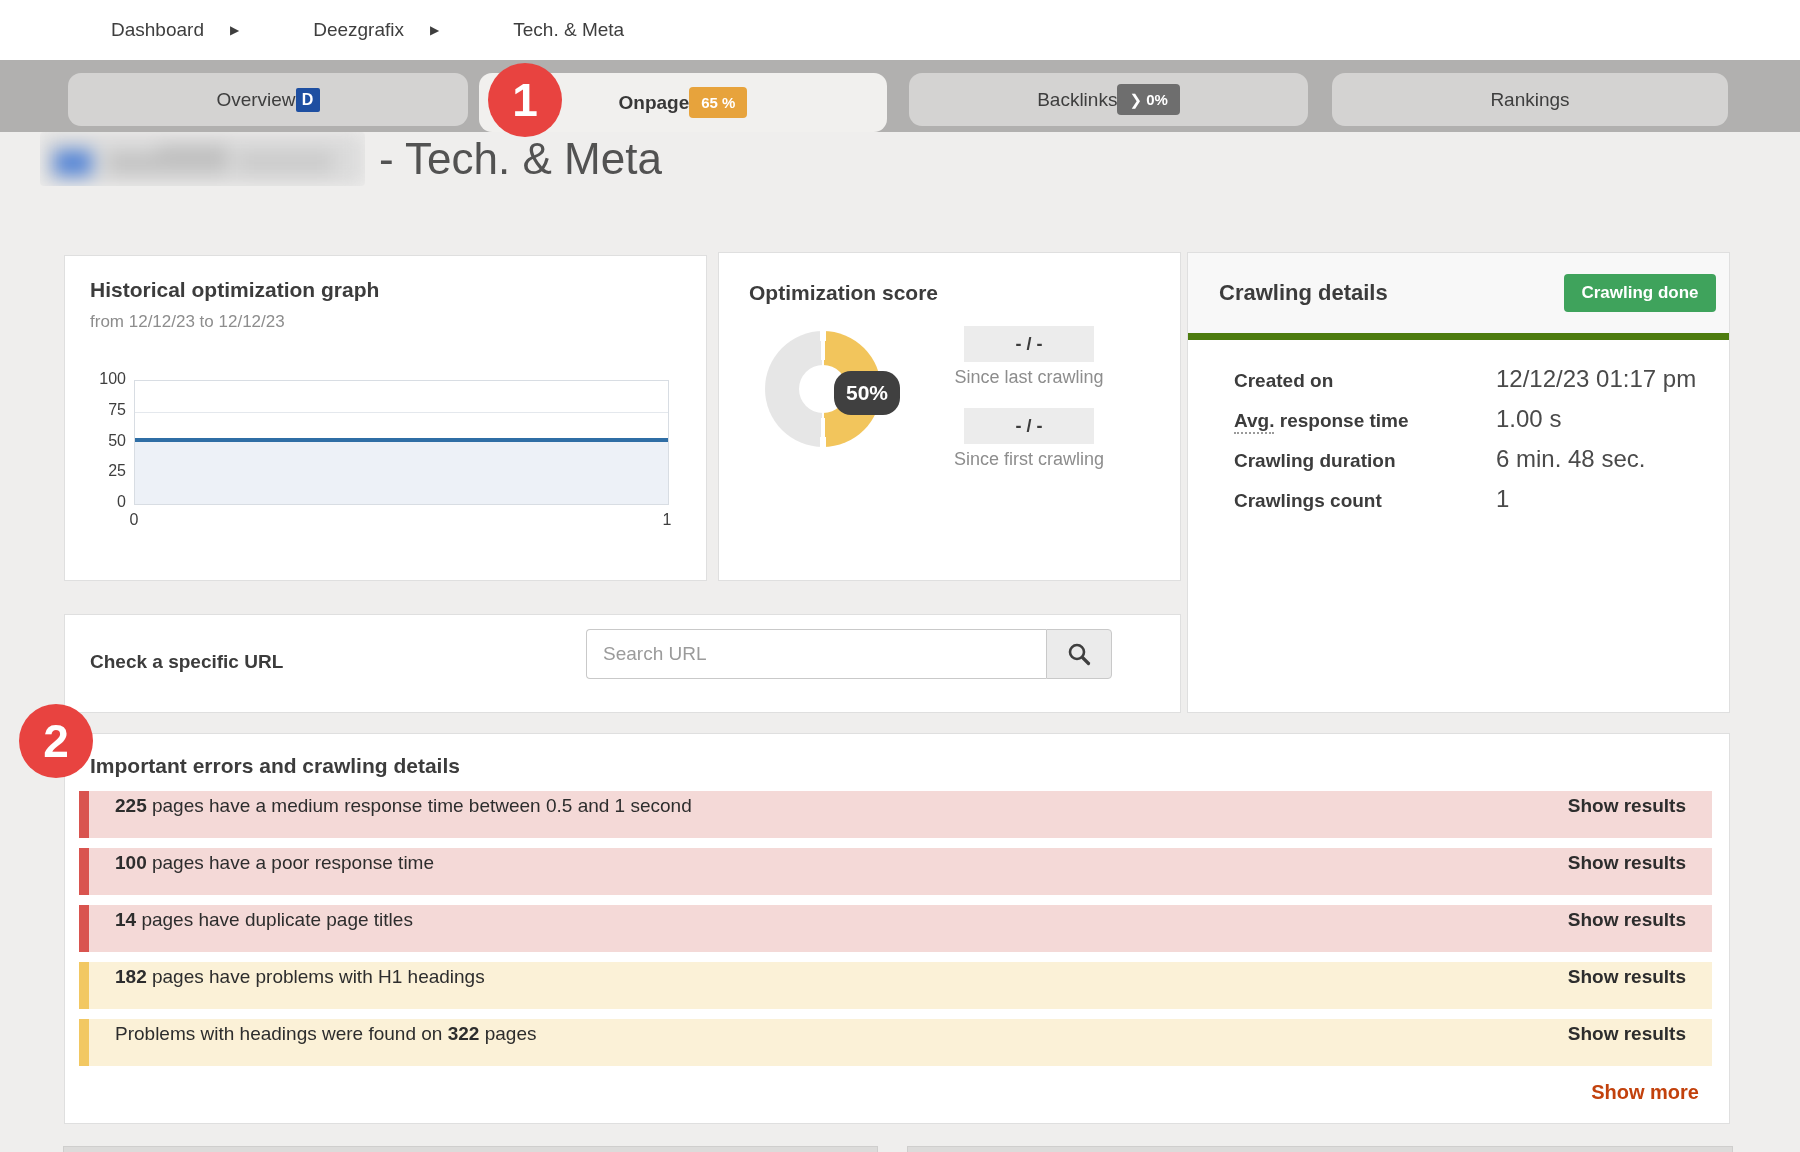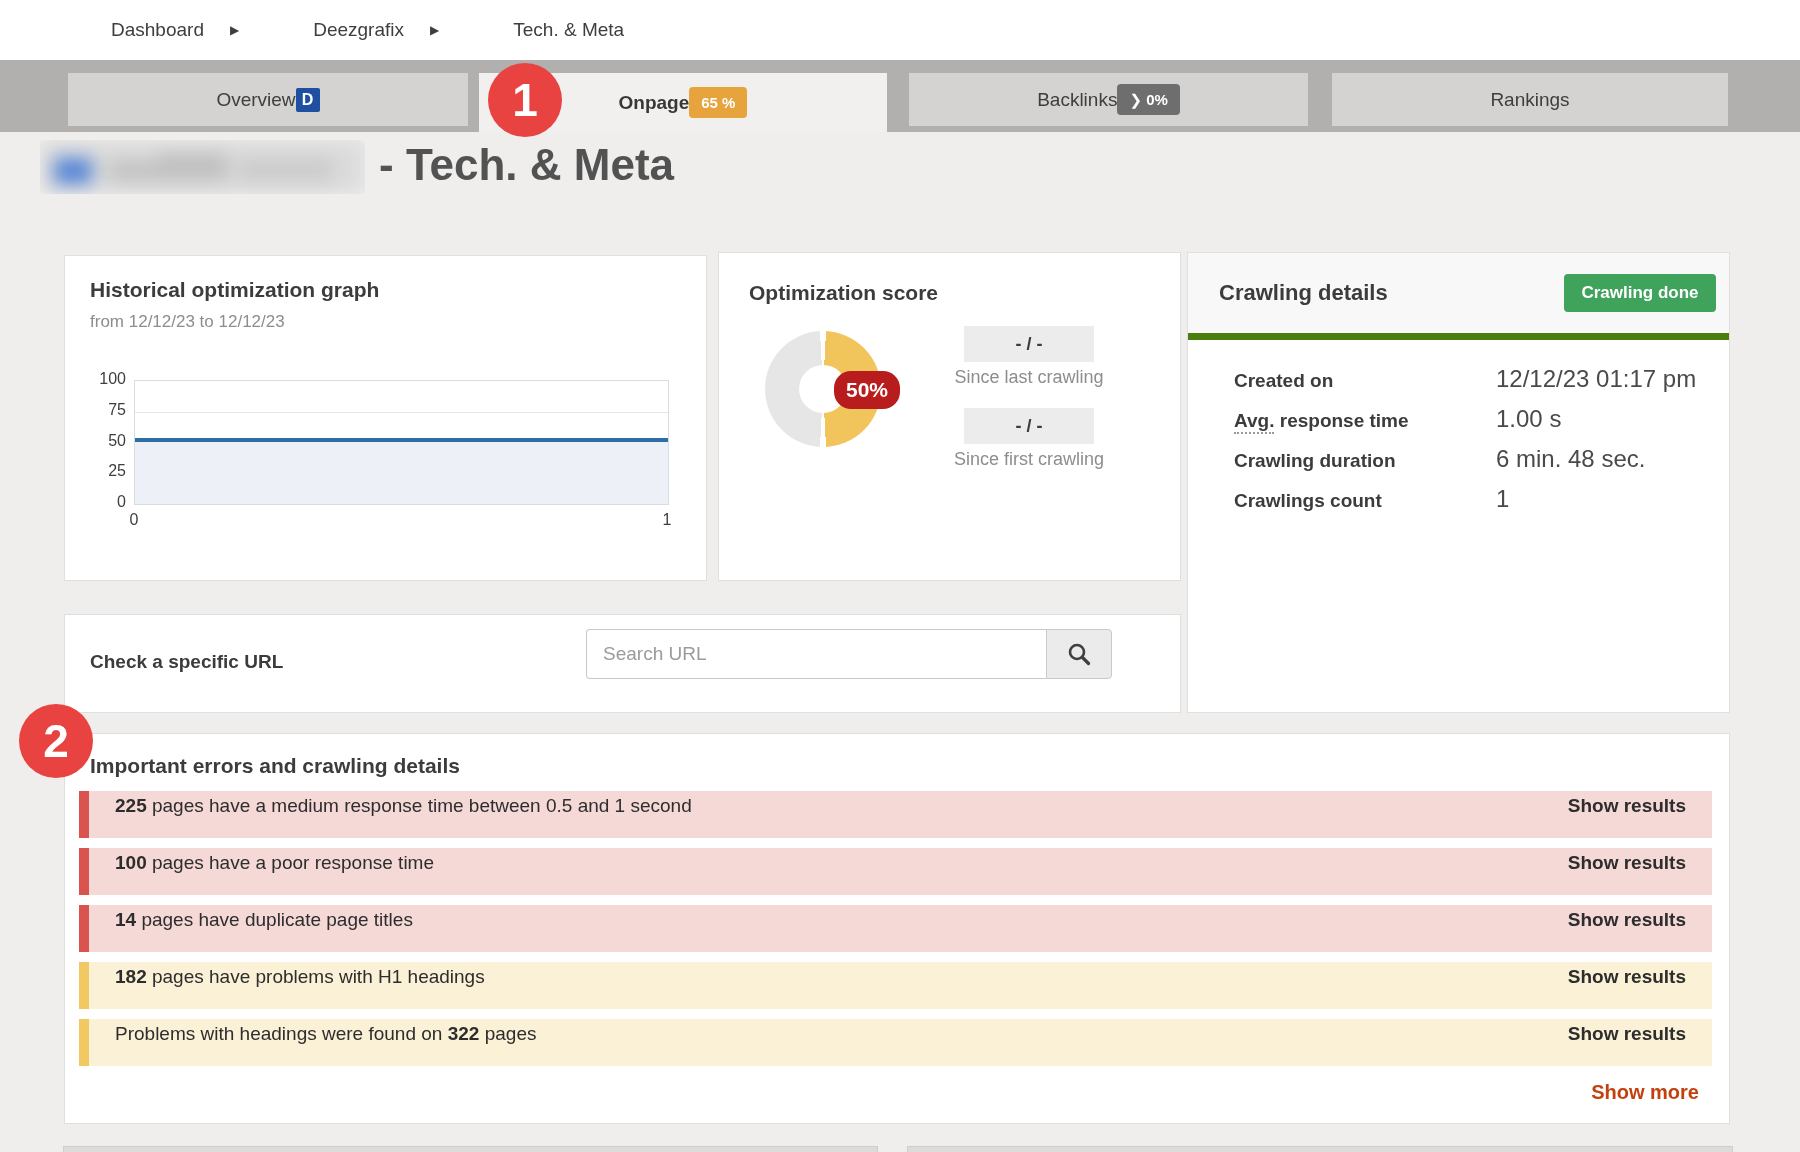--- a/index.html
+++ b/index.html
@@ -7,35 +7,35 @@
   #stage{position:relative;width:1800px;height:1152px;overflow:hidden;background:#efeeed;}
 
   
   .breadcrumb-bar{position:absolute;left:0;top:0;width:1800px;height:60px;background:#ffffff;}
   .breadcrumb{position:absolute;left:63px;top:0;height:60px;display:flex;align-items:center;gap:26px;font-size:19px;color:#3e3e3e;}
   .crumb{cursor:pointer;margin-left:48px;}
   .crumb-sep{font-size:12px;color:#3e3e3e;}
 
   
   .tabband{position:absolute;left:0;top:60px;width:1800px;height:72px;background:#b1b0af;}
-  .tab{position:absolute;top:13px;height:53px;background:#d4d3d2;display:flex;align-items:center;justify-content:center;font-size:19px;color:#3e3e3e;cursor:pointer;}
+  .tab{position:absolute;top:13px;height:53px;background:#d4d3d2;display:flex;align-items:center;justify-content:center;font-size:19px;color:#3e3e3e;cursor:pointer;border-radius:13px;}
   .tab.active{background:#f1f0ee;height:59px;}
   .tab-label.bold{font-weight:bold;color:#383838;}
   .d-icon{width:24px;height:24px;background:#1e4fa1;color:#fff;font-weight:bold;font-size:16px;display:flex;align-items:center;justify-content:center;border-radius:2px;}
   .tab-badge{height:31px;line-height:31px;border-radius:4px;color:#fff;font-weight:bold;font-size:15px;padding:0 12px;}
   .tab-badge.orange{background:#e7a33c;}
   .tab-badge.dark{background:#6e6e6e;}
 
   
   .annot{position:absolute;width:74px;height:74px;border-radius:50%;background:#e84340;color:#fff;font-size:46px;font-weight:bold;display:flex;align-items:center;justify-content:center;z-index:6;}
   #annot1{left:488px;top:63px;}
   #annot2{left:19px;top:704px;}
 
   
-  .page-title{position:absolute;left:40px;top:140px;height:72px;display:flex;font-weight:bold;}
+  .page-title{position:absolute;left:40px;top:123px;height:72px;display:flex;align-items:center;}
   .blurblock{position:relative;width:325px;height:54px;overflow:hidden;border-radius:4px;margin-right:14px;}
   .blur-inner{position:absolute;left:-12px;top:-12px;right:-12px;bottom:-12px;filter:blur(9px);}
   .blob{position:absolute;}
   .blob.base{left:12px;top:12px;right:12px;bottom:12px;background:#dbdbdb;border-radius:6px;}
   .blob.blue{left:26px;top:30px;width:38px;height:26px;background:#5585d6;}
   .blob.g1{left:80px;top:32px;width:120px;height:22px;background:#c3c3c3;}
   .blob.g2{left:210px;top:30px;width:95px;height:24px;background:#cicic1;background:#cccccc;}
   .blob.g3{left:130px;top:26px;width:70px;height:12px;background:#bdbdbd;}
   .title-text{font-size:44px;color:#525252;white-space:nowrap;}
 
@@ -55,21 +55,21 @@
   .gridline{position:absolute;left:0;right:0;height:1px;background:#e4e8ed;}
   #chart-area{position:absolute;left:0;right:0;bottom:0;background:#edf1f7;}
   #chart-line{position:absolute;left:0;right:0;height:4px;background:#2f6ea5;}
   .ylabel{position:absolute;left:5px;width:56px;text-align:right;font-size:16px;color:#3e3e3e;}
   .xlabel{position:absolute;width:22px;text-align:center;font-size:16px;color:#3e3e3e;}
 
   
   #score-title{left:30px;top:28px;}
   .donut{position:absolute;left:46px;top:78px;width:116px;height:116px;border-radius:50%;}
   .donut-hole{position:absolute;left:34px;top:34px;width:48px;height:48px;border-radius:50%;background:#fff;}
-  .score-pill{position:absolute;left:115px;top:118px;width:66px;height:38px;background:#b91c1c;border-radius:17px;color:#fff;font-weight:bold;font-size:21px;display:flex;align-items:center;justify-content:center;z-index:2;}
+  .score-pill{position:absolute;left:115px;top:118px;width:66px;height:44px;background:#404040;border-radius:17px;color:#fff;font-weight:bold;font-size:21px;display:flex;align-items:center;justify-content:center;z-index:2;}
   .score-box{position:absolute;left:245px;width:130px;height:36px;background:#ececec;display:flex;align-items:center;justify-content:center;font-weight:bold;font-size:18px;color:#3c3c3c;}
   #score-box1{top:73px;}
   #score-box2{top:155px;}
   .score-cap{position:absolute;left:180px;width:260px;text-align:center;font-size:18px;color:#8d8d8d;}
   #score-cap1{top:114px;}
   #score-cap2{top:196px;}
 
   
   .crawl-header{position:absolute;left:0;top:0;right:0;height:80px;background:#f8f8f8;border-bottom:7px solid #4d7c0f;}
   #crawl-title{left:31px;top:27px;font-size:22px;}

